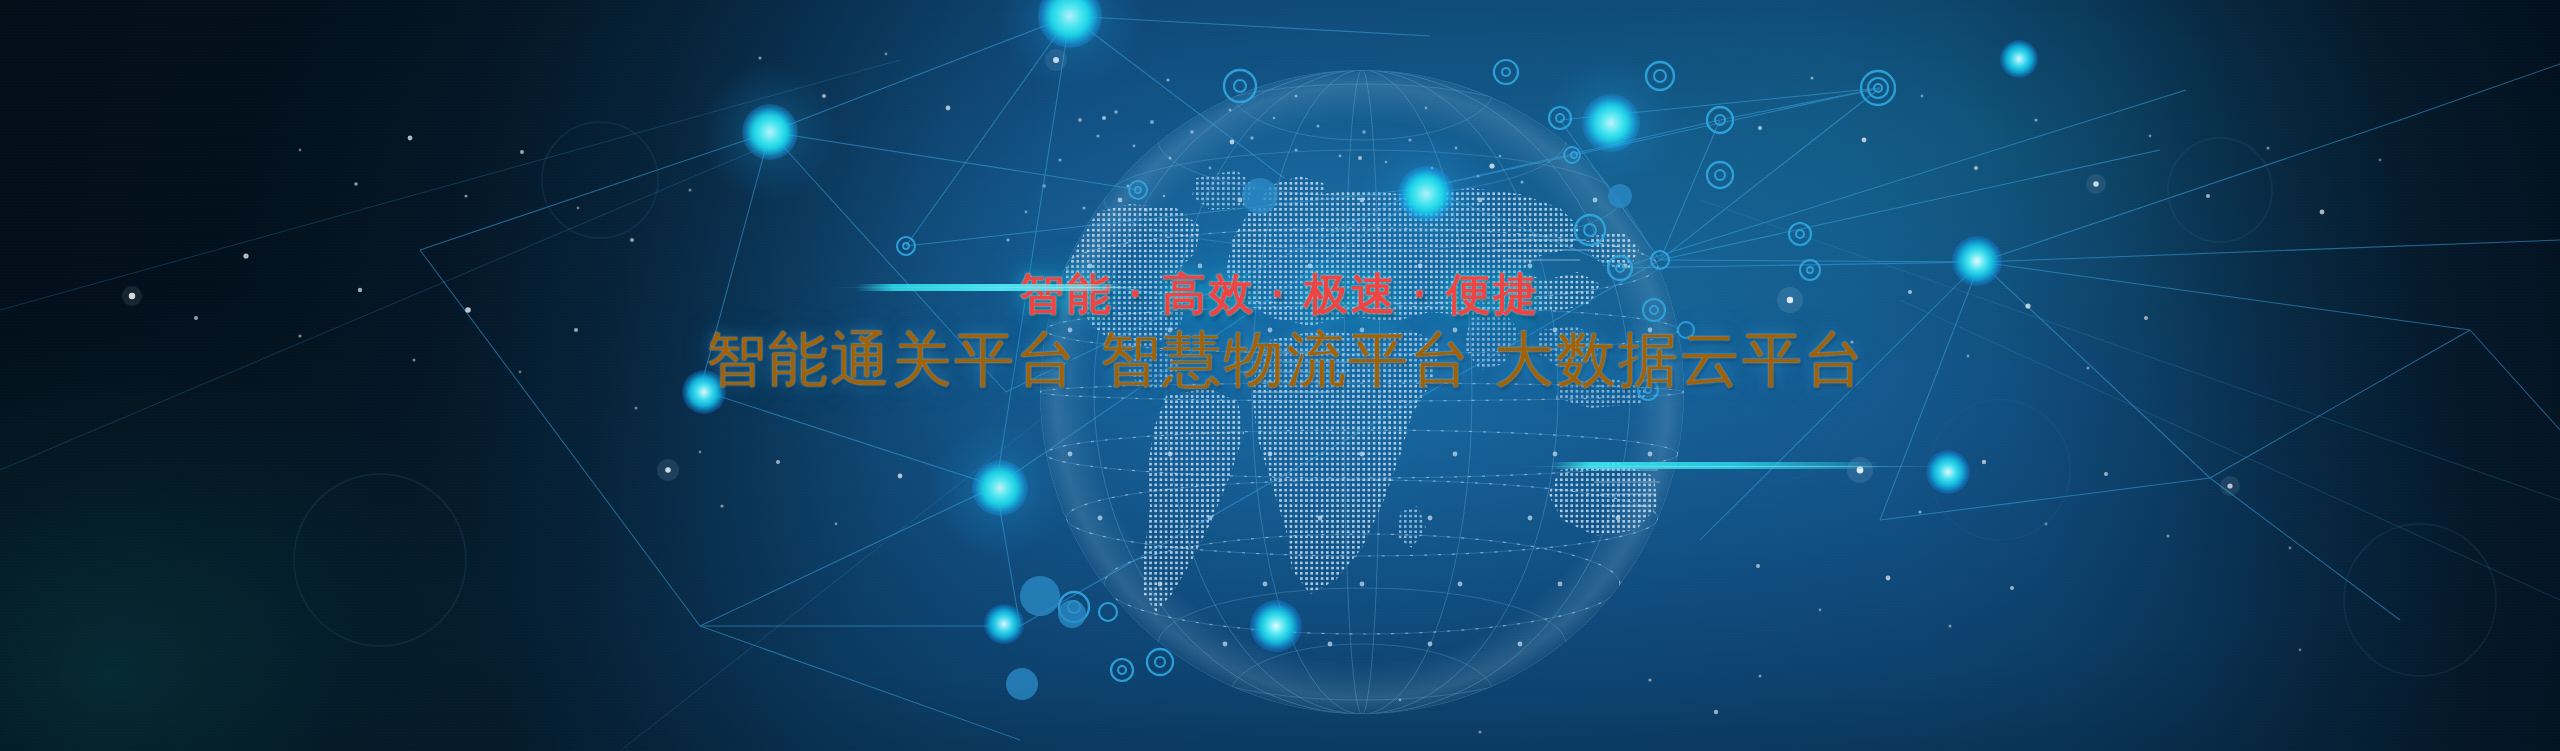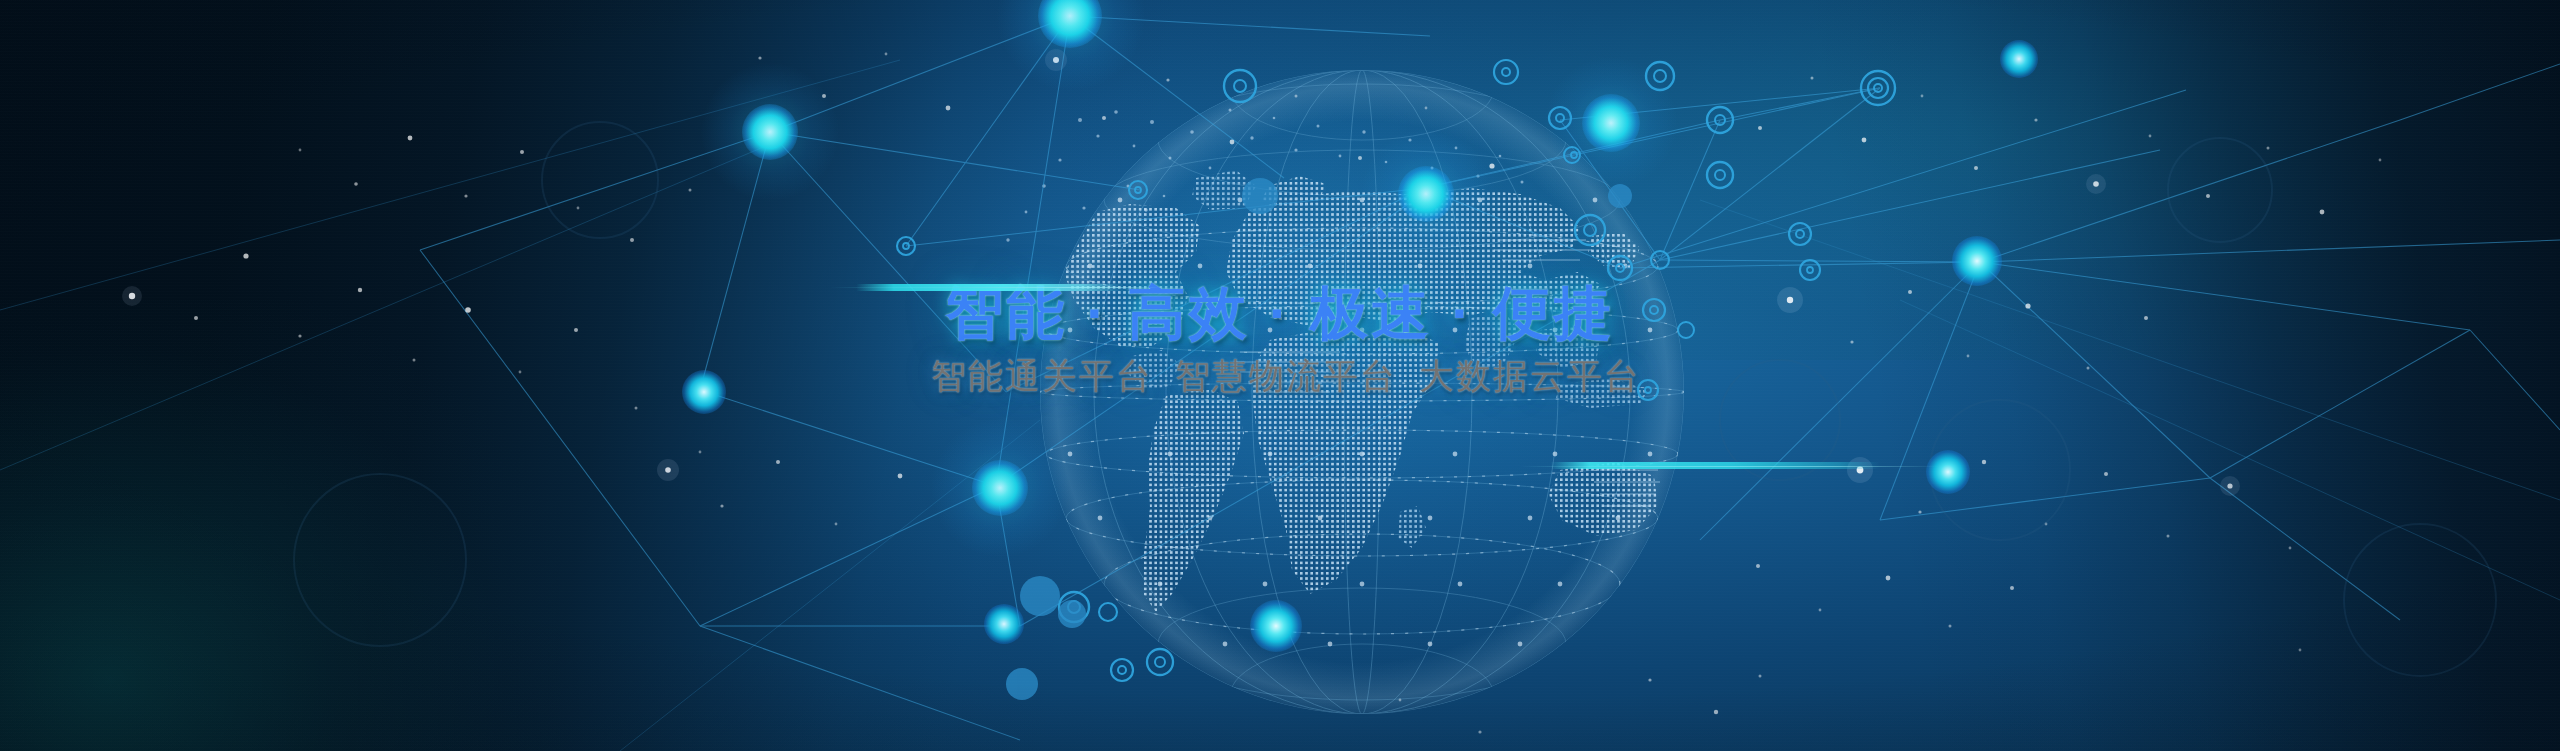--- a/index.html
+++ b/index.html
@@ -79,39 +79,39 @@
     position:absolute;left:1550px;top:194px;width:330px;height:7px;
     background:linear-gradient(90deg, rgba(30,220,235,0) 0%, rgba(60,230,240,.9) 12%, rgba(45,215,232,.85) 55%, rgba(40,190,215,.45) 88%, rgba(40,190,215,0) 100%);
     filter:blur(.4px);
   }
   .accent-bottom2{
     position:absolute;left:1520px;top:198px;width:420px;height:1px;
     background:linear-gradient(90deg, rgba(60,200,220,0) 0%, rgba(120,225,240,.7) 35%, rgba(150,235,245,.55) 75%, rgba(150,235,245,0) 100%);
   }
 
   #main-title{
-    font-size:58px;
+    font-size:44px;
     font-weight:bold;
     letter-spacing:3px;
-    color:#3b82f6;
+    color:#ef4444;
     line-height:1;
-    margin:16px;
+    margin:4px;
     text-shadow:
       0 0 2px rgba(190,255,255,.85),
       0 0 16px rgba(30,200,230,.75),
       0 0 38px rgba(20,150,200,.55),
       2px 3px 5px rgba(2,25,45,.7);
     white-space:nowrap;
   }
   #sub-title{
     margin:14px 0 0 12px;
-    font-size:35px;
+    font-size:60px;
     font-weight:normal;
     letter-spacing:2px;
-    color:#737373;
+    color:#a16207;
     line-height:1;
     text-shadow:
       0 0 2px rgba(210,240,255,.7),
       0 0 14px rgba(60,170,225,.55),
       0 0 30px rgba(25,110,170,.40),
       1px 2px 4px rgba(2,22,40,.65);
     white-space:nowrap;
   }
   #sub-title .gap{display:inline-block;width:22px;}
 

